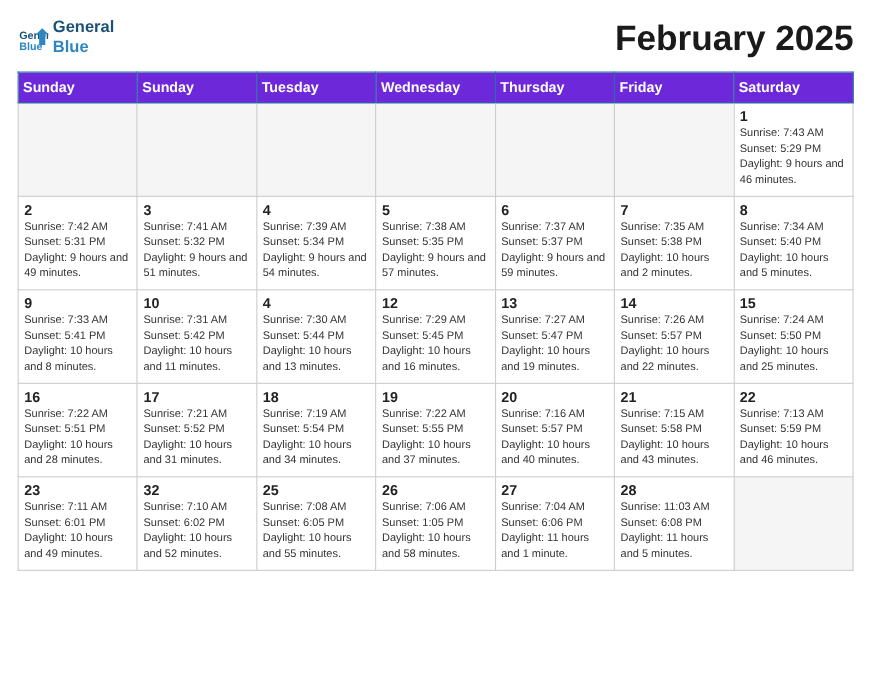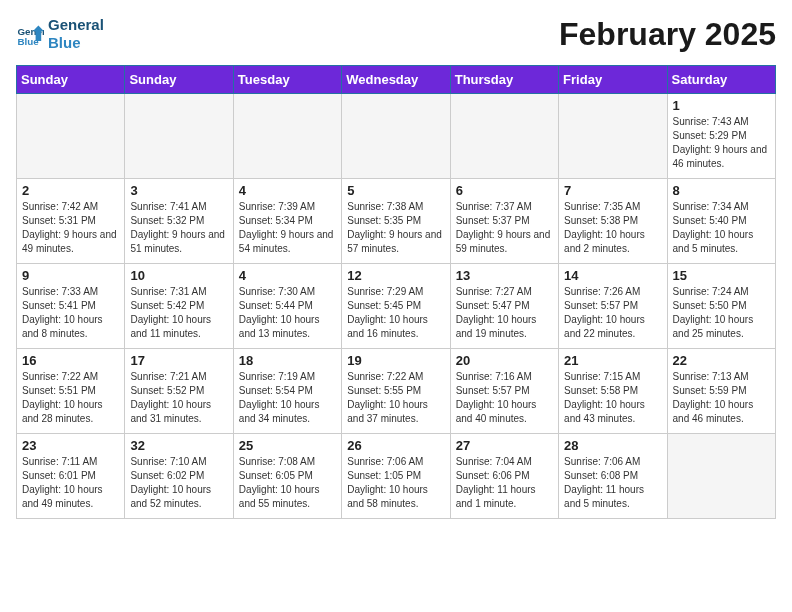--- a/index.html
+++ b/index.html
@@ -284,20 +284,20 @@
 Daylight: 10 hours and 58 minutes.</div>
         </td>
         <td>
           <span class="day-num">27</span>
           <div class="day-info">Sunrise: 7:04 AM
 Sunset: 6:06 PM
 Daylight: 11 hours and 1 minute.</div>
         </td>
         <td>
           <span class="day-num">28</span>
-          <div class="day-info">Sunrise: 7:06 AM
+          <div class="day-info">Sunrise: 11:03 AM
 Sunset: 6:08 PM
 Daylight: 11 hours and 5 minutes.</div>
         </td>
         <td class="empty"></td>
       </tr>
     </tbody>
 </table>
 
 </body></html>

